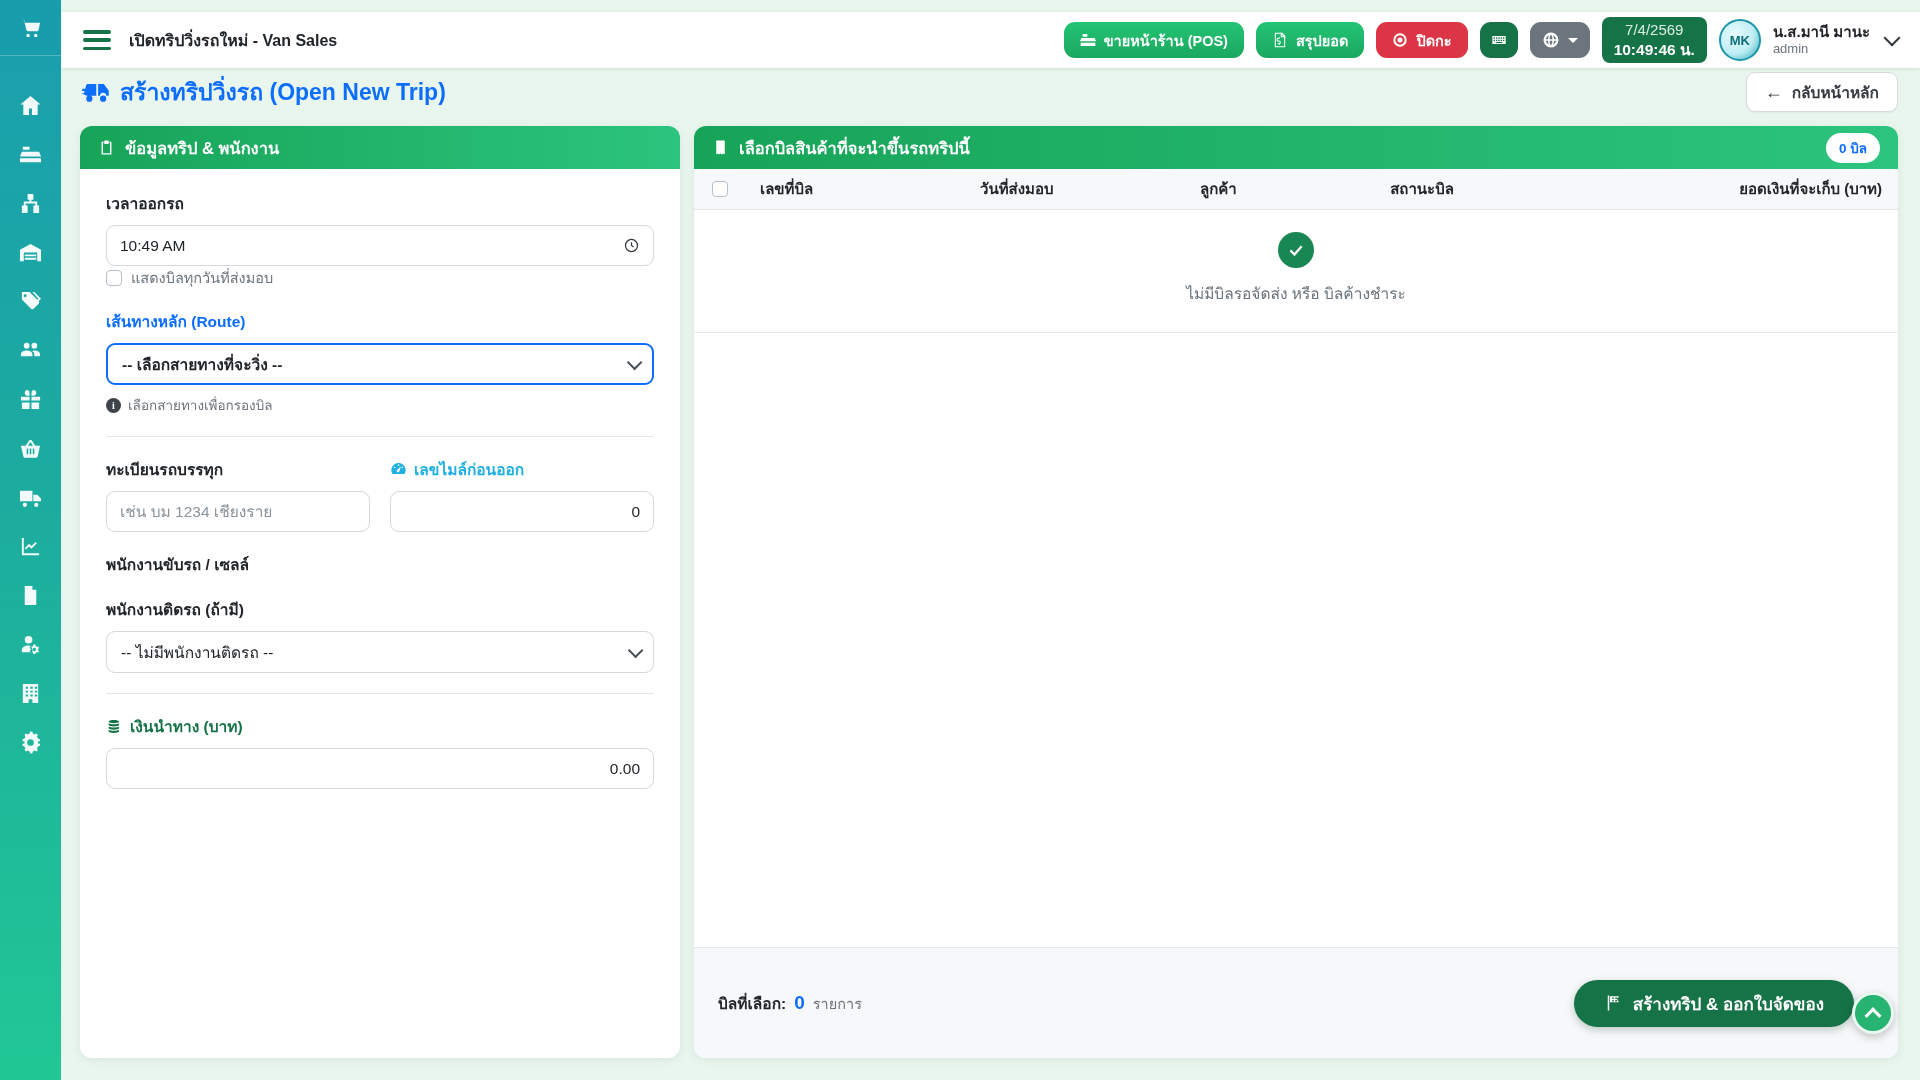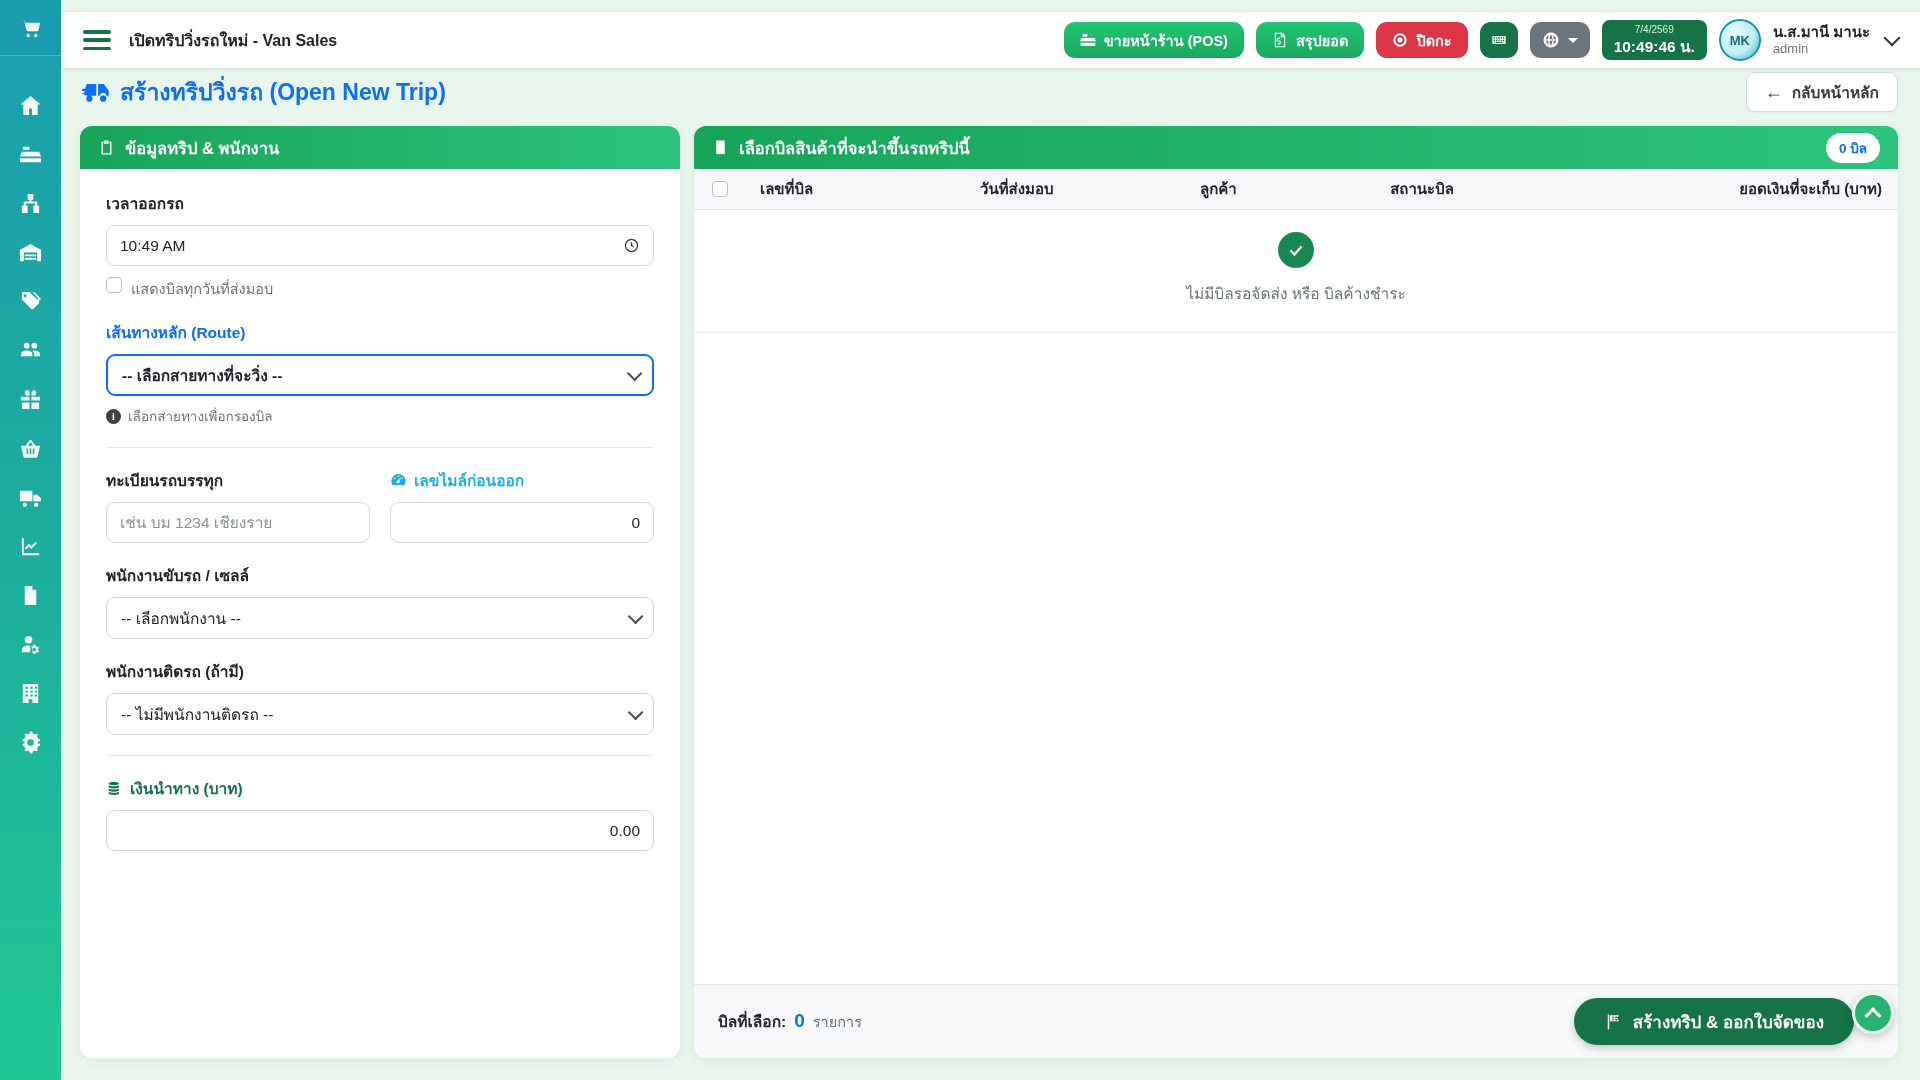--- a/index.html
+++ b/index.html
@@ -29,21 +29,21 @@
   .btn svg { width:16px; height:16px; fill:#fff; }
   .btn-green { background:linear-gradient(180deg,#24c475,#1aa85f); }
   .btn-red { background:#dc3545; }
   .btn-sq { padding:0 11px; }
   .btn-darkgreen { background:#157347; }
   .btn-gray { background:#6c757d; padding:0 12px; }
   .caret-down { width:0; height:0; border-left:5px solid transparent; border-right:5px solid transparent;
     border-top:5px solid #fff; display:inline-block; }
   .clock-badge { background:#157347; border-radius:8px; color:#fff; text-align:center;
     padding:4px 12px; line-height:1.25; min-width:94px; }
-  .clock-date { font-size:10px; color:#d8efe2; }
+  .clock-date { font-size:15px; color:#d8efe2; }
   .clock-time { font-size:15.5px; font-weight:bold; }
   .avatar { width:42px; height:42px; border-radius:50%; background:radial-gradient(circle at 35% 35%,#e8fbff,#bfeef4 55%,#2aa9bd);
     border:2px solid #1d95a8; display:flex; align-items:center; justify-content:center; color:#0f6f7f;
     font-weight:bold; font-size:13px; }
   .user-block { display:flex; flex-direction:column; line-height:1.25; }
   .user-name { font-size:15px; font-weight:bold; color:#212529; }
   .user-role { font-size:13px; color:#6c757d; }
   .chev { width:12px; height:12px; border-right:2.5px solid #343a40; border-bottom:2.5px solid #343a40;
     transform:rotate(45deg); margin:0 6px 4px 4px; cursor:pointer; }
 
@@ -80,21 +80,21 @@
     font-family:inherit; background:transparent; }
   .finput input::placeholder { color:#8a939b; }
   .finput input.num { text-align:right; }
   .finput .native-ic { margin-left:auto; flex:0 0 auto; display:flex; }
   .native-ic svg { width:17px; height:17px; stroke:#343a40; fill:none; stroke-width:1.8; }
   .fselect { height:42px; border:1px solid #d3d9de; border-radius:9px; display:flex; align-items:center;
     justify-content:space-between; padding:0 14px; font-size:15.5px; color:#212529; cursor:pointer; background:#fff; }
   .fselect.blue { border:2px solid #0d6efd; font-weight:bold; }
   .sel-chev { width:11px; height:11px; border-right:2px solid #495057; border-bottom:2px solid #495057;
     transform:rotate(45deg) translateY(-3px); }
-  .check-row { display:flex; align-items:flex-start; gap:9px; margin-top:11px; cursor:pointer; }
+  .check-row { display:flex; align-items:center; gap:9px; cursor:pointer; }
   .checkbox { width:16px; height:16px; border:1.5px solid #b6bec6; border-radius:4px; background:#fff; }
   .check-label { font-size:14.5px; color:#6c757d; }
   .hint-row { display:flex; align-items:center; gap:7px; margin-top:9px; font-size:13.5px; color:#6c757d; }
   .info-ic { width:15px; height:15px; border-radius:50%; background:#3d4349; color:#fff; font-size:10px;
     font-weight:bold; display:flex; align-items:center; justify-content:center; font-family:"Liberation Serif",serif; }
   .hr { border:none; border-top:1px solid #e4e8ea; margin:20px 0; }
   .sect { margin-top:20px; }
 
   
   .card-right { flex:1; }
@@ -105,21 +105,21 @@
     color:#212529; padding:0 16px 0 16px; flex:0 0 auto; }
   .tbl-head .c-center { text-align:center; }
   .tbl-head .c-right { text-align:right; }
   .tbl-body { flex:1; background:#fff; overflow:hidden; }
   .empty-row { border-bottom:1px solid #e6eaed; padding:22px 0 26px; display:flex; flex-direction:column;
     align-items:center; gap:13px; }
   .ok-circle { width:36px; height:36px; border-radius:50%; background:#198754; display:flex;
     align-items:center; justify-content:center; }
   .ok-circle svg { width:18px; height:18px; stroke:#fff; stroke-width:3; fill:none; }
   .empty-text { font-size:15.5px; color:#6c757d; }
-  .panel-foot { flex:0 0 auto; height:74px; background:#f7f8fa; border-top:1px solid #e2e6ea;
+  .panel-foot { flex:0 0 auto; height:111px; background:#f7f8fa; border-top:1px solid #e2e6ea;
     display:flex; align-items:center; padding:0 44px 0 24px; justify-content:space-between;gap:36px; }
   .sel-info { display:flex; align-items:baseline; gap:8px; }
   .sel-info .lbl { font-size:15.5px; font-weight:bold; color:#212529; }
   .sel-info .cnt { font-size:19px; font-weight:bold; color:#0d6efd; }
   .sel-info .unit { font-size:14.5px; color:#6c757d; }
   .btn-create { display:inline-flex; align-items:center; gap:11px; background:#157347; color:#fff;
     border:none; border-radius:999px; height:47px; padding:0 30px; font-size:17px; font-weight:bold;
     cursor:pointer; font-family:inherit; box-shadow:0 3px 8px rgba(0,60,30,.25); }
   .btn-create svg { width:18px; height:18px; fill:#fff; }
   .scroll-top { position:absolute; right:26px; bottom:46px; width:42px; height:42px; border-radius:50%;
@@ -340,24 +340,20 @@
               <span>เลขไมล์ก่อนออก</span>
             </div>
             <div class="finput">
               <input class="num" value="0" style="">
             </div>
           </div>
         </div>
 
         <div class="sect">
           <div class="flabel">พนักงานขับรถ / เซลล์</div>
-          <div class="fselect">
-            <span>-- เลือกพนักงาน --</span>
-            <span class="sel-chev"></span>
-          </div>
         </div>
 
         <div class="sect">
           <div class="flabel">พนักงานติดรถ (ถ้ามี)</div>
           <div class="fselect">
             <span>-- ไม่มีพนักงานติดรถ --</span>
             <span class="sel-chev"></span>
           </div>
         </div>
 

